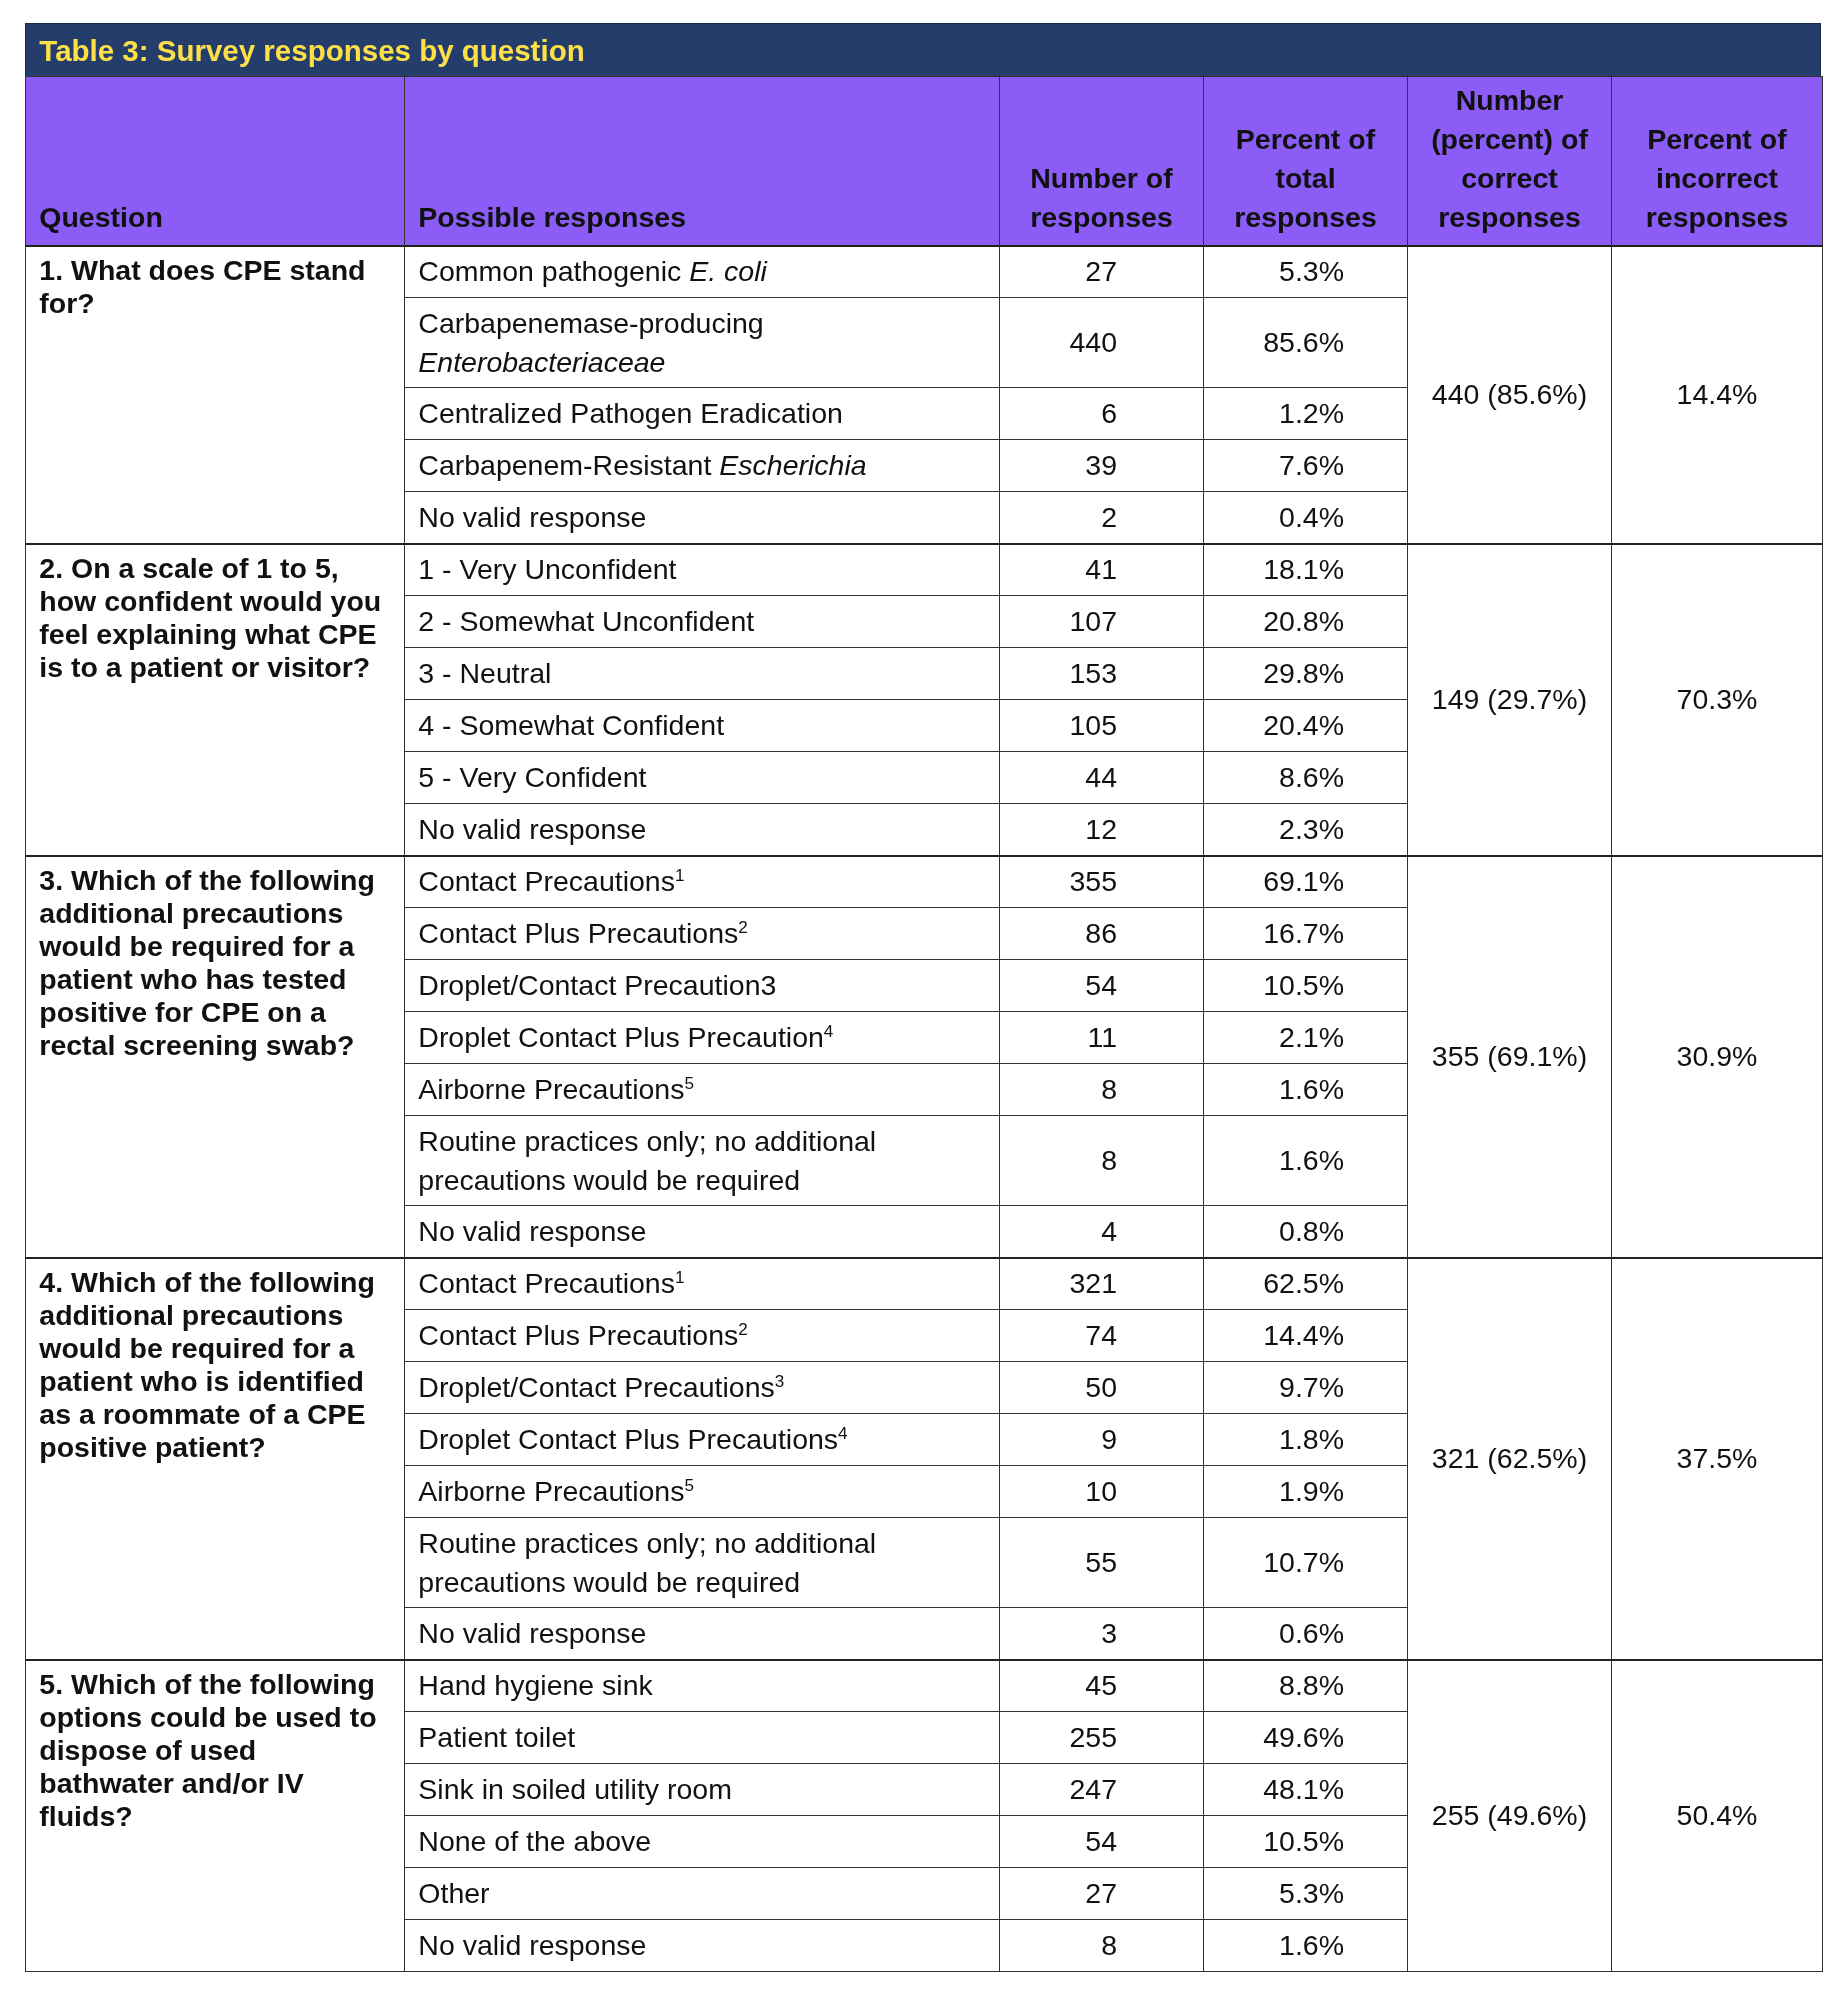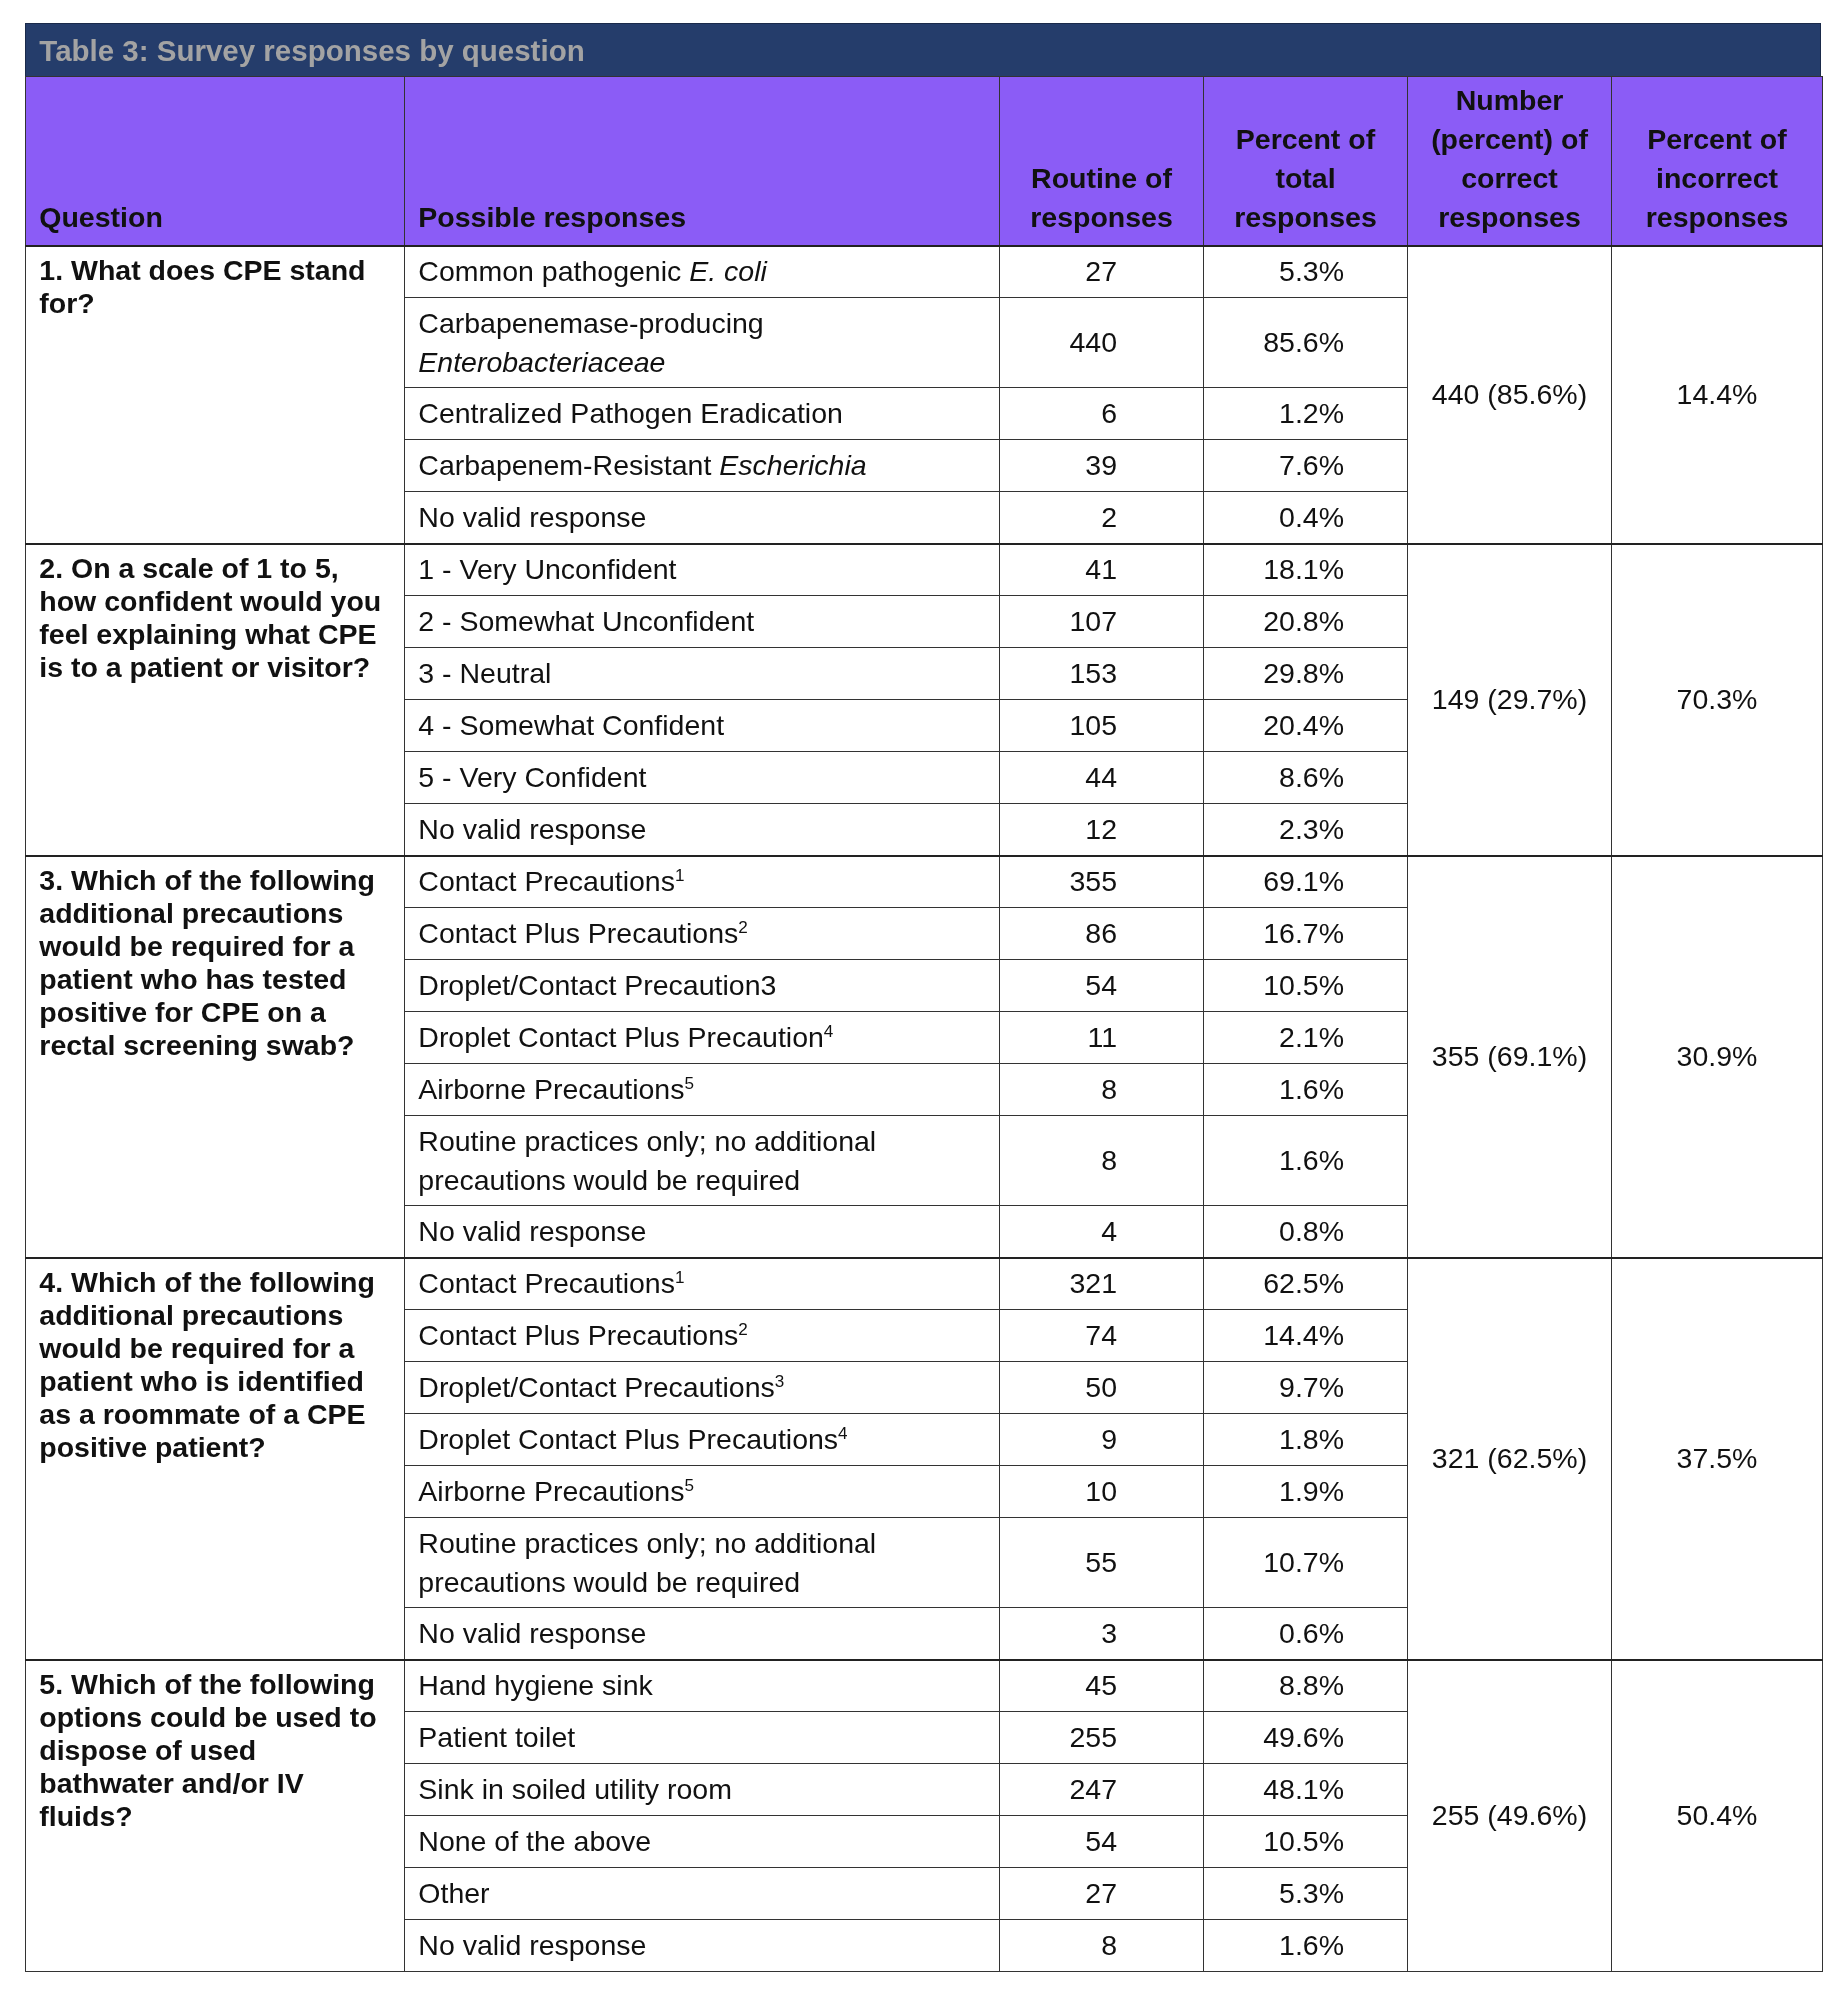--- a/index.html
+++ b/index.html
@@ -1,18 +1,18 @@
 <!DOCTYPE html>
 <html style="font-size:15px"><head>
 <meta charset="utf-8">
 <style>
   html, body { margin: 0; padding: 0; background: #ffffff; }
   body { width: 1847px; height: 2009px; position: relative; font-family: "Liberation Sans", sans-serif; color: #111; }
   .wrap { position: absolute; left: 25px; top: 23px; width: 1796px; }
-  .title-bar { background: #253d6b; color: #a3a3a3; font-weight: bold; font-size: 29.5px; height: 53px; line-height: 53px; padding-left: 13.3px; border: 1.9px solid #1a2a4a; border-bottom: none; box-sizing: border-box; }
+  .title-bar { background: #253d6b; color: #fde047; font-weight: bold; font-size: 29.5px; height: 53px; line-height: 53px; padding-left: 13.3px; border: 1.9px solid #1a2a4a; border-bottom: none; box-sizing: border-box; }
   table { border-collapse: collapse; width: 1796px; table-layout: fixed; font-size: 28.5px; }
   td, th { border: 1.9px solid #333; padding: 0 13.3px; box-sizing: border-box; }
   thead th { background: #8b5cf6; font-weight: bold; vertical-align: bottom; padding-bottom: 7.6px; line-height: 39px; height: 169px; }
   th.left { text-align: left; }
   th.center { text-align: center; }
   td.q { font-weight: bold; vertical-align: top; line-height: 33px; padding-top: 7.6px; }
   td.resp { height: 52px; line-height: 39px; }
   tr.tall td.resp { height: 90px; }
   td.num { text-align: right; padding-right: 86px; }
   td.pct { text-align: right; padding-right: 63px; }
@@ -32,21 +32,21 @@
         <col style="width:595px">
         <col style="width:204px">
         <col style="width:204px">
         <col style="width:204px">
         <col style="width:211px">
     </colgroup>
     <thead>
       <tr>
         <th class="left">Question</th>
         <th class="left">Possible responses</th>
-        <th class="center">Routine of responses</th>
+        <th class="center">Number of responses</th>
         <th class="center">Percent of total responses</th>
         <th class="center">Number (percent) of correct responses</th>
         <th class="center">Percent of incorrect responses</th>
       </tr>
     </thead>
 
   <tbody class="group">
         <tr>
           <td class="q" rowspan="5">1. What does CPE stand for?</td>
           <td class="resp"><span>Common pathogenic </span><span class="it">E. coli</span></td>

